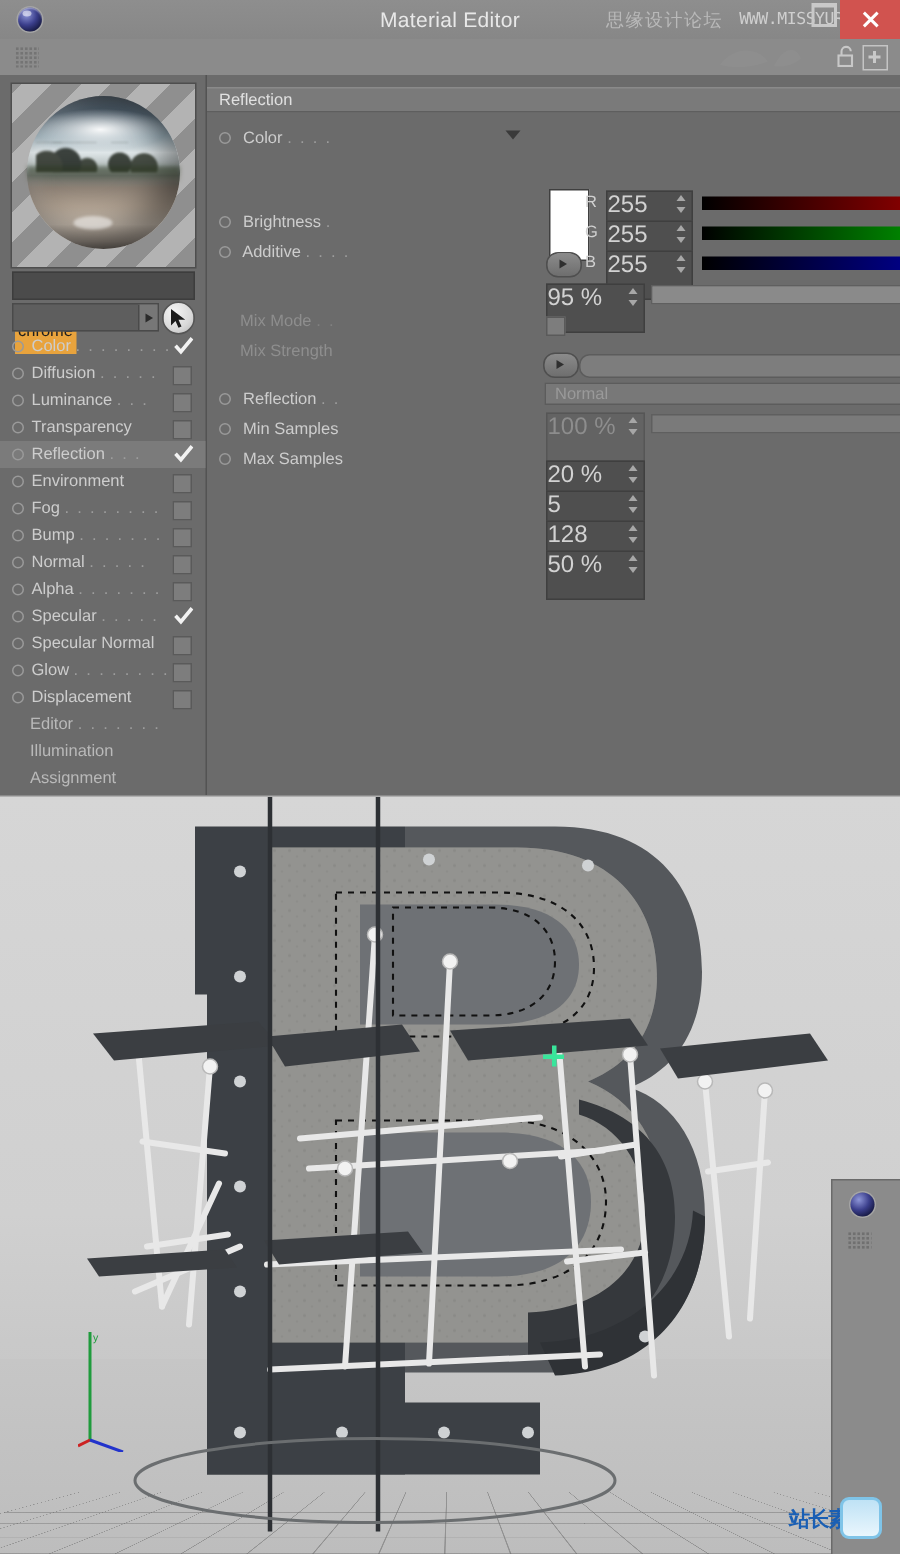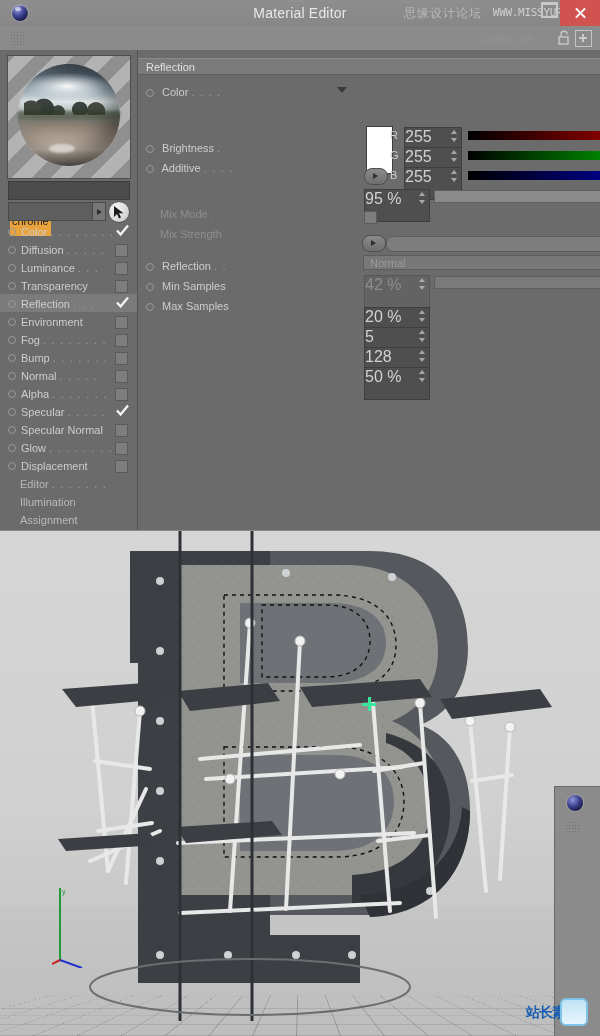--- a/index.html
+++ b/index.html
@@ -458,21 +458,21 @@
     
   </div>
 
   <div class="prow" style="top:174px;">
     <div class="plabel indent dim">
       <span>Mix Strength</span>
       <span class="dots"></span>
     </div>
   </div>
   <div class="num dim" style="left:226px;top:225px;width:66px;">
-    <span>42 %</span><span class="spin"></span>
+    <span>100 %</span><span class="spin"></span>
   </div>
   <div class="slider" style="left:296px;top:226px;width:294px;background:#7a7a7a;"></div>
 
   <div class="prow" style="top:206px;">
     <div class="plabel">
       <span class="bullet"></span>
       <span>Reflection</span>
       <span class="dots">. .</span>
     </div>
   </div>

